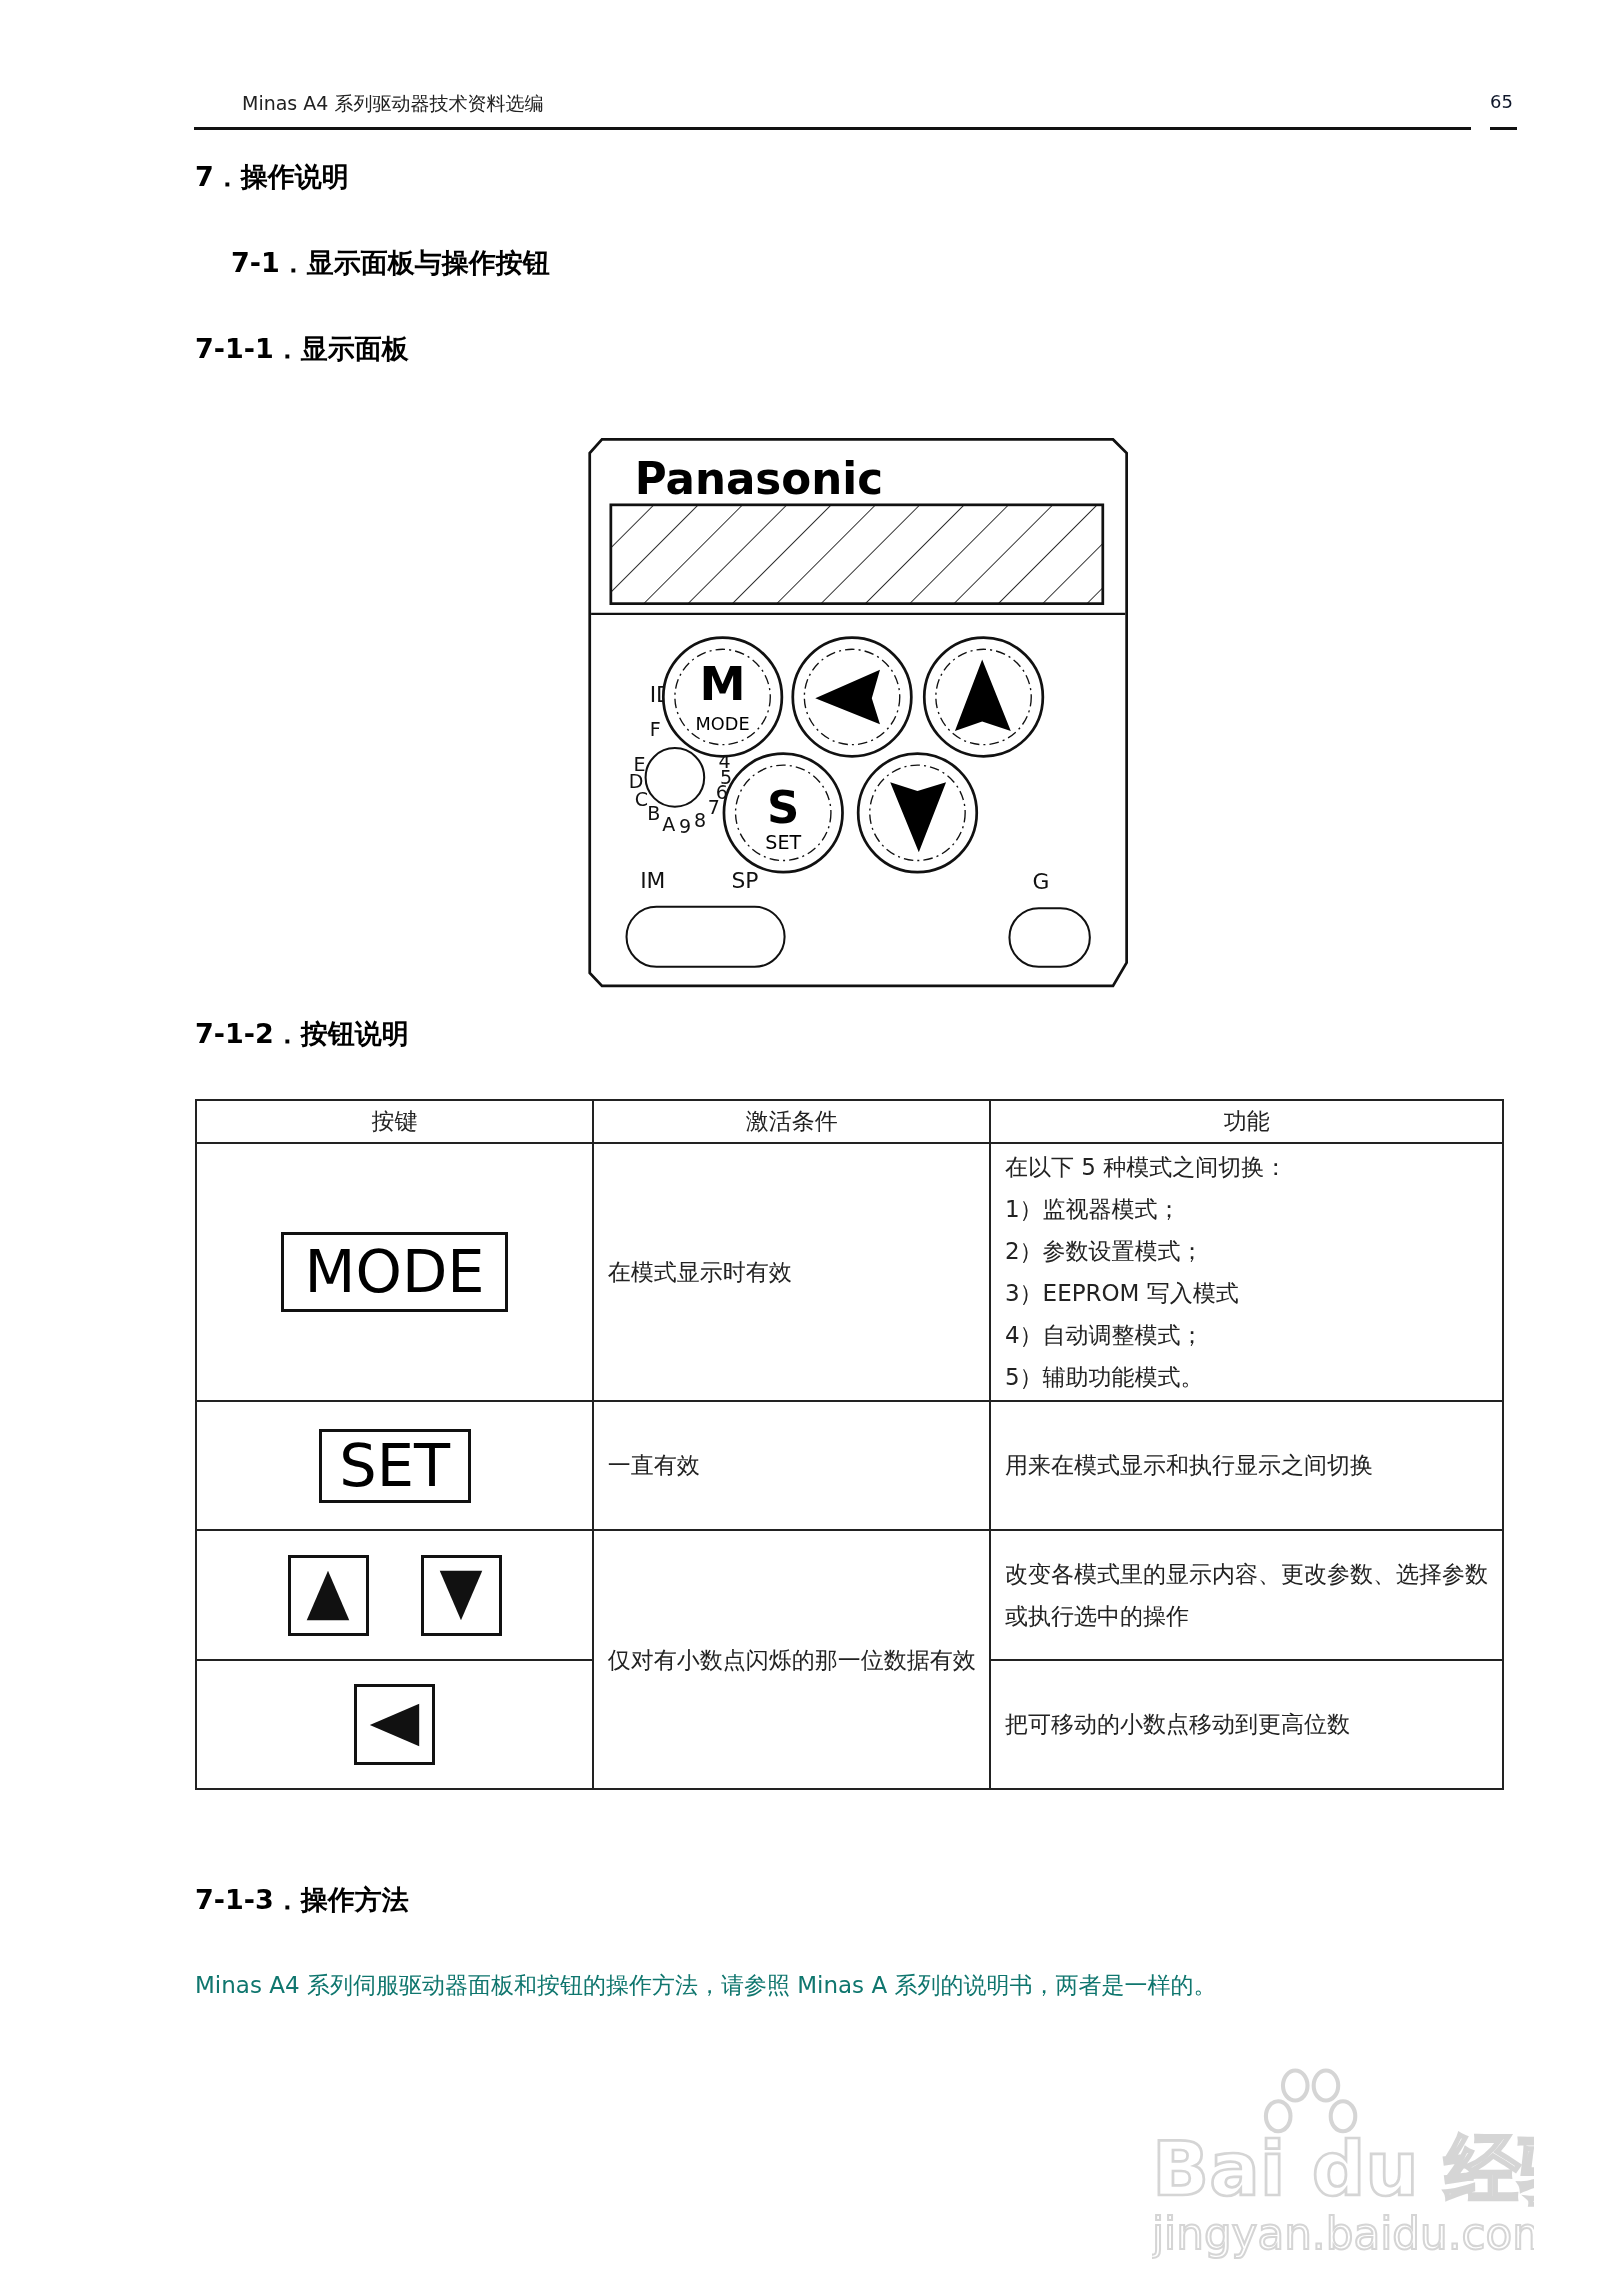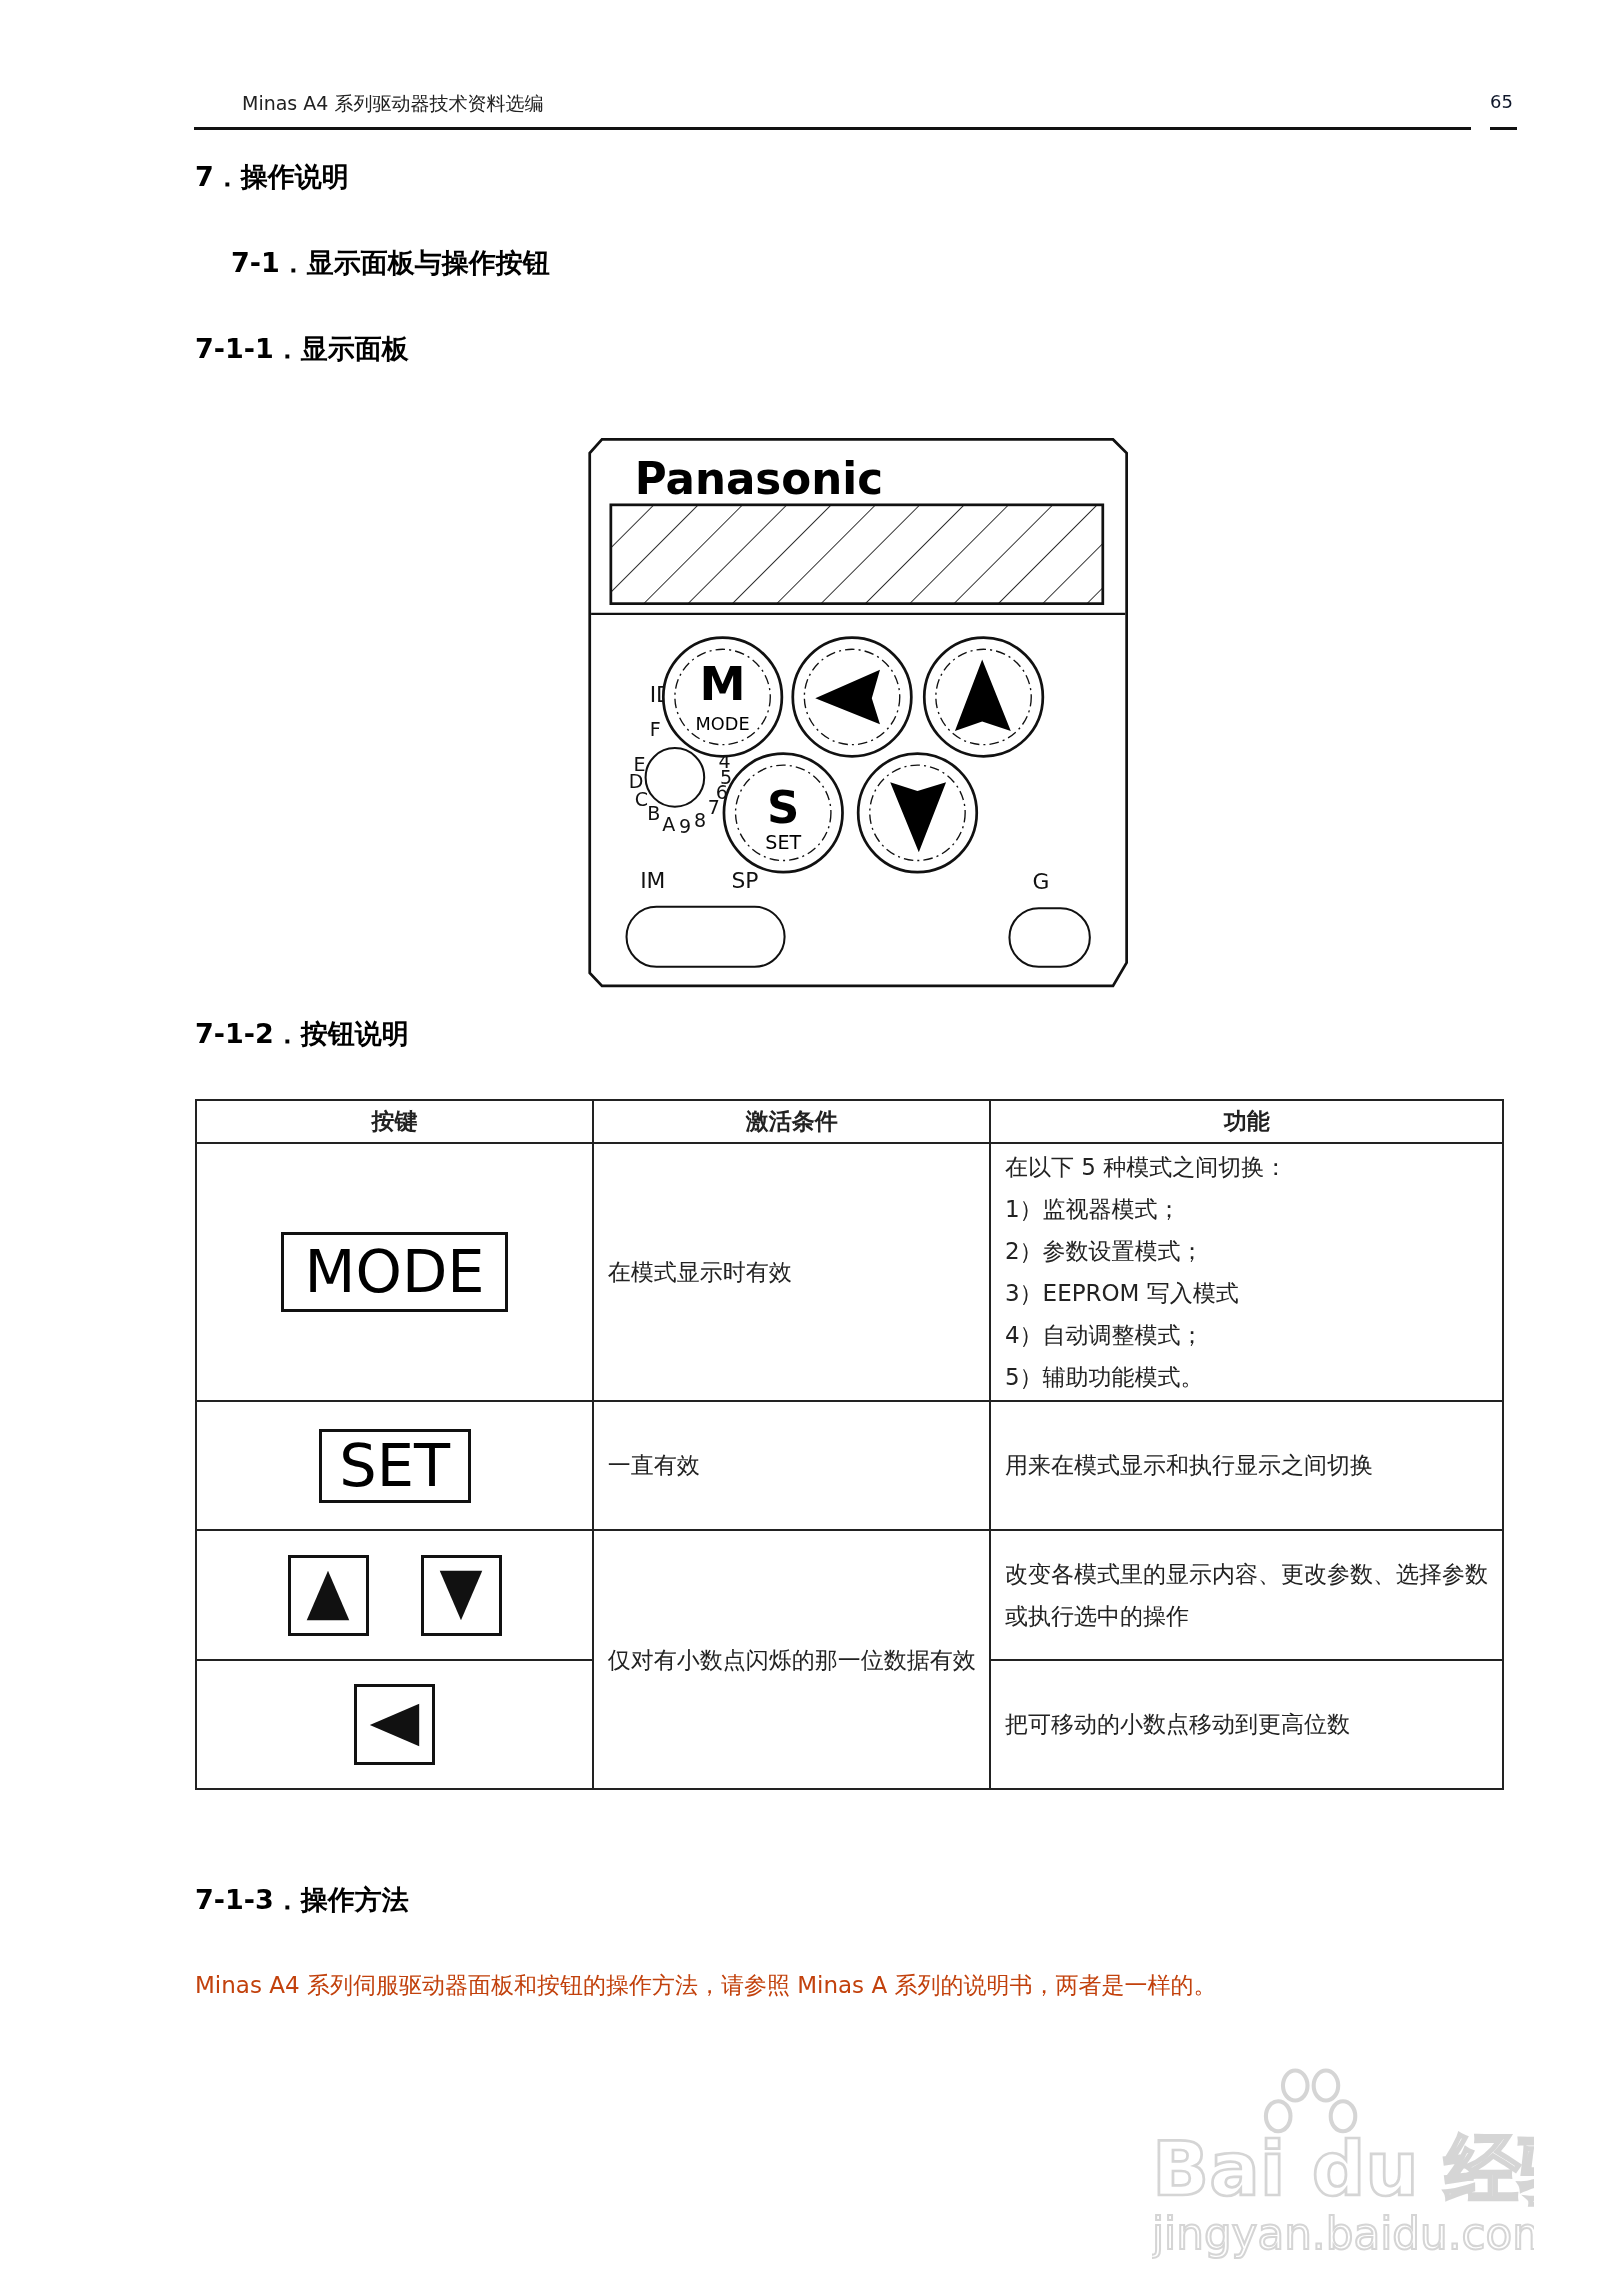--- a/index.html
+++ b/index.html
@@ -8,29 +8,29 @@
   .abs{position:absolute;}
   .hdr-title{left:242px;top:91px;font-size:19px;color:#222;}
   .hdr-page{left:1490px;top:91px;font-size:18px;color:#0f172a;}
   .hdr-rule{left:194px;top:127px;width:1277px;height:3.4px;background:#111;}
   .hdr-page-rule{left:1490px;top:127px;width:27px;height:2.7px;background:#111;}
   .h{font-weight:bold;font-size:27px;color:#000;}
   .panel{left:587px;top:438px;width:541px;height:550px;}
   table.keys{position:absolute;left:195px;top:1099px;width:1309px;border-collapse:collapse;
        font-size:23px;color:#222;}
   table.keys td, table.keys th{border:2px solid #222;padding:0 13.6px;vertical-align:middle;}
-  table.keys th{font-weight:bold;height:41px;text-align:center;}
+  table.keys th{font-weight:normal;height:41px;text-align:center;}
   .c1{width:368px;text-align:center;}
   .c2{width:368px;border-radius:14px;}
   .keybox{display:inline-block;border:3.4px solid #111;font-family:"DejaVu Sans",sans-serif;color:#000;}
   .mode-box{font-size:59px;padding:2.7px 20.4px;line-height:68px;}
   .set-box{font-size:59px;padding:0 17.7px;line-height:68px;}
   .arrow-box{width:75px;height:75px;display:inline-flex;align-items:center;justify-content:center;margin:0 26px;}
   .func-line{line-height:42px;}
-  .para{left:195px;top:1970px;font-size:23px;color:#c2410c;}
+  .para{left:195px;top:1970px;font-size:23px;color:#0f766e;}
   .wm{left:1152px;top:2065px;width:382px;height:198px;opacity:0.35;}
 </style>
 </head>
 <body>
 
 <div class="abs hdr-title">Minas A4 系列驱动器技术资料选编</div>
 <div class="abs hdr-page">65</div>
 <div class="abs hdr-rule"></div>
 <div class="abs hdr-page-rule"></div>
 

